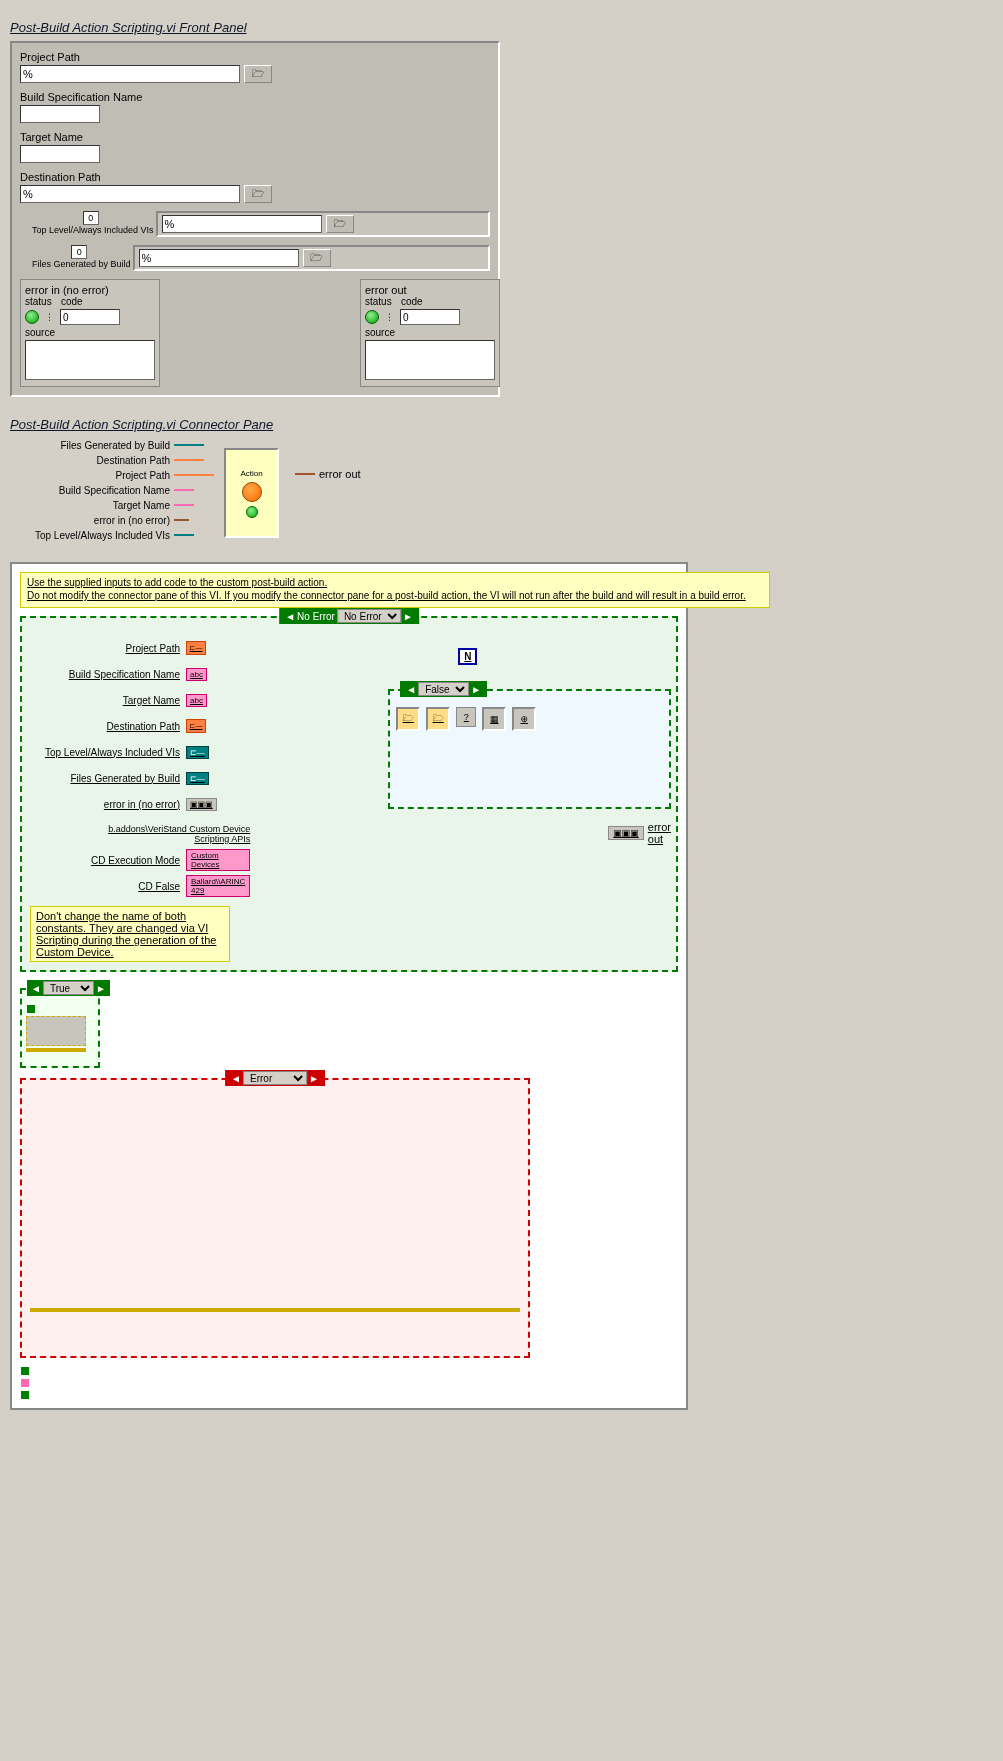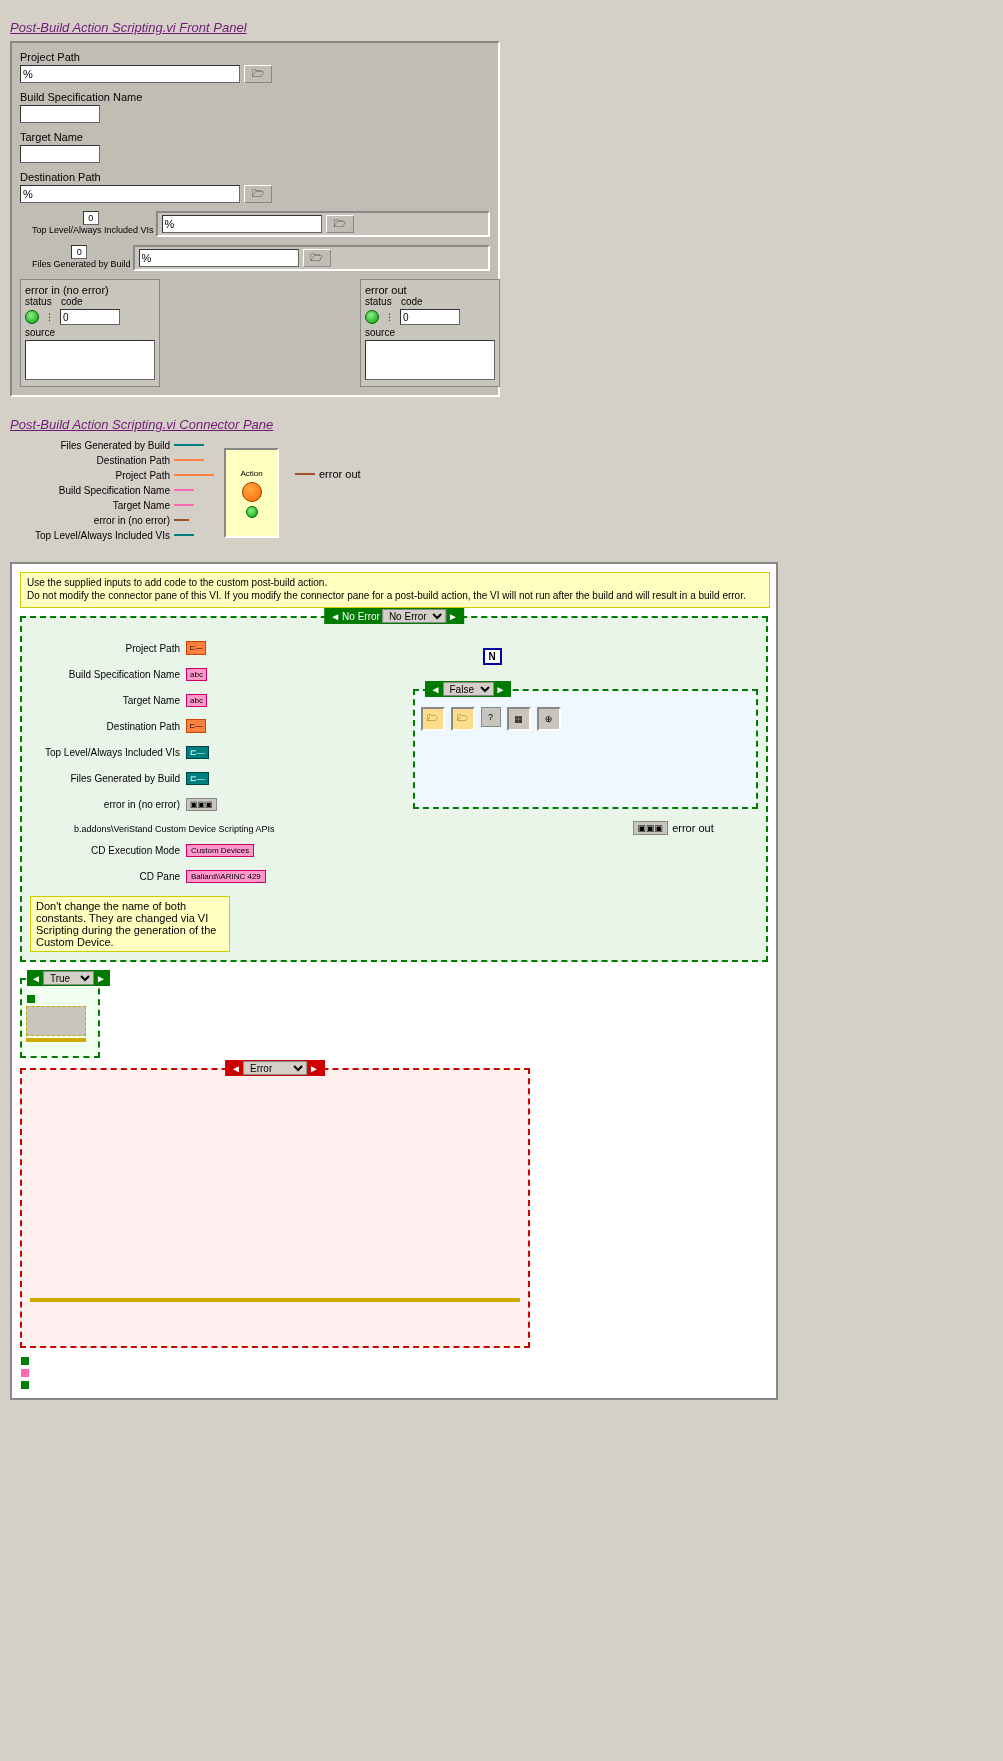--- a/index.html
+++ b/index.html
@@ -14,21 +14,21 @@
     .page-wrapper {
       padding: 10px;
       width: 1003px;
     }
 
     
     .section-title {
       font-size: 13px;
       font-style: italic;
       text-decoration: underline;
-      color: #701a75;
+      color: #0f172a;
       margin-bottom: 6px;
       margin-top: 10px;
     }
 
     
     .front-panel {
       background: #c0bdb5;
       border: 2px solid #888;
       border-right: 2px solid #fff;
       border-bottom: 2px solid #fff;
@@ -208,23 +208,24 @@
     .cp-wire {
       height: 1px;
       background: #007b7b;
       width: 20px;
     }
 
     
     .block-diagram {
       background: #fff;
       border: 2px solid #888;
-      width: 768px;
+      width: 678px;
       margin-top: 6px;
       padding: 8px;
+      text-decoration: underline;
     }
 
     .bd-note {
       background: #ffffc0;
       border: 1px solid #cccc00;
       padding: 4px 6px;
       font-size: 10px;
       margin-bottom: 8px;
       width: 750px;
     }
@@ -683,21 +684,21 @@
           <div class="bd-addons-row">
             <span class="bd-addons-label">b.addons\VeriStand Custom Device Scripting APIs</span>
           </div>
 
           <div class="bd-input-row">
             <span class="bd-input-label">CD Execution Mode</span>
             <div style="background:#ff99cc;border:1px solid #cc0066;padding:1px 4px;font-size:8px;">Custom Devices</div>
           </div>
 
           <div class="bd-input-row">
-            <span class="bd-input-label">CD Pane</span>
+            <span class="bd-input-label">CD False</span>
             <div style="background:#ff99cc;border:1px solid #cc0066;padding:1px 4px;font-size:8px;">Ballard\\ARINC 429</div>
           </div>
 
           <div class="bd-comment">
             <span>Don't change the name of both constants.
 They are changed via VI Scripting during
 the generation of the Custom Device.</span>
           </div>
         </div>
 

